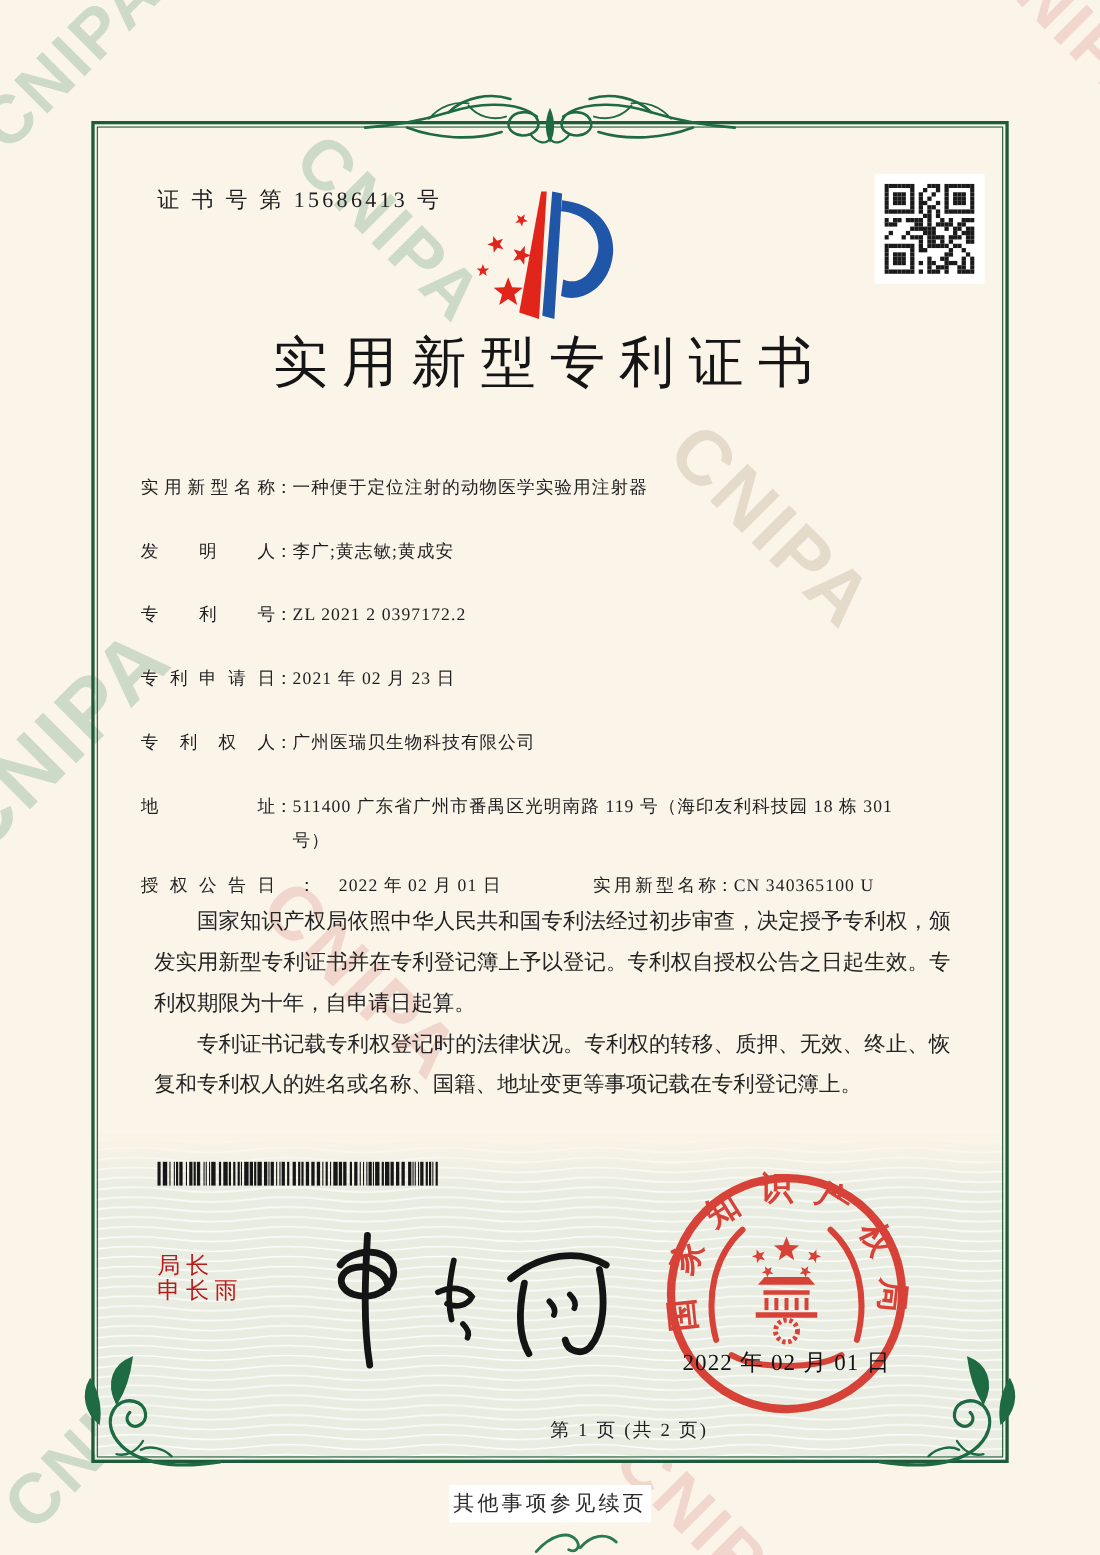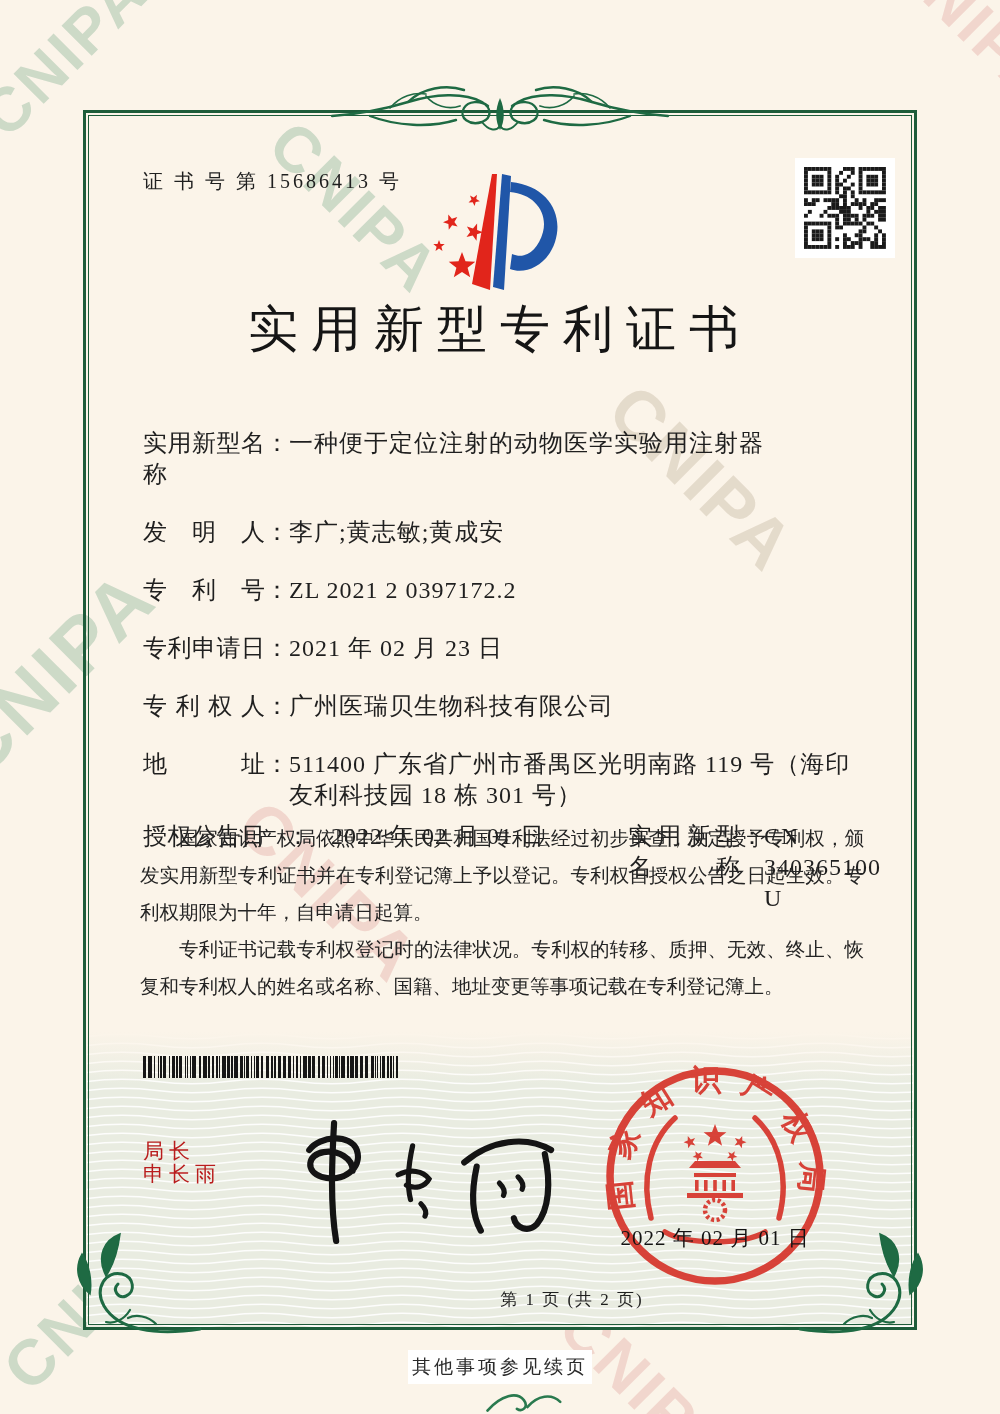--- a/index.html
+++ b/index.html
@@ -40,21 +40,21 @@
   
   .cert-no{position:absolute;left:143px;top:168px;font-size:20px;letter-spacing:3px;}
   .qr-box{position:absolute;left:795px;top:158px;width:100px;height:100px;background:#fff;}
   .qr-box svg{position:absolute;left:9px;top:9px;}
   .logo{position:absolute;left:426px;top:170px;width:150px;height:128px;}
   .doc-title{
     position:absolute;left:0;top:296px;width:100%;text-align:center;
     font-size:50px;font-weight:normal;letter-spacing:13px;color:#151515;
   }
   
-  .fields{position:absolute;left:143px;top:428px;width:722px;font-size:24px;}
+  .fields{position:absolute;left:128px;top:428px;width:722px;font-size:16px;}
   .field-row{display:flex;align-items:flex-start;line-height:31px;margin-bottom:27px;}
   .field-row.addr{margin-bottom:10px;}
   .f-label{display:inline-block;width:122px;text-align:justify;text-align-last:justify;flex:none;}
   .f-colon{flex:none;}
   .f-value{flex:1;letter-spacing:1px;}
   .grant-pair{display:flex;gap:21px;}
   .grant-no{margin-left:62px;display:flex;}
   .grant-no .f-label{width:112px;}
   
   .body-text{

